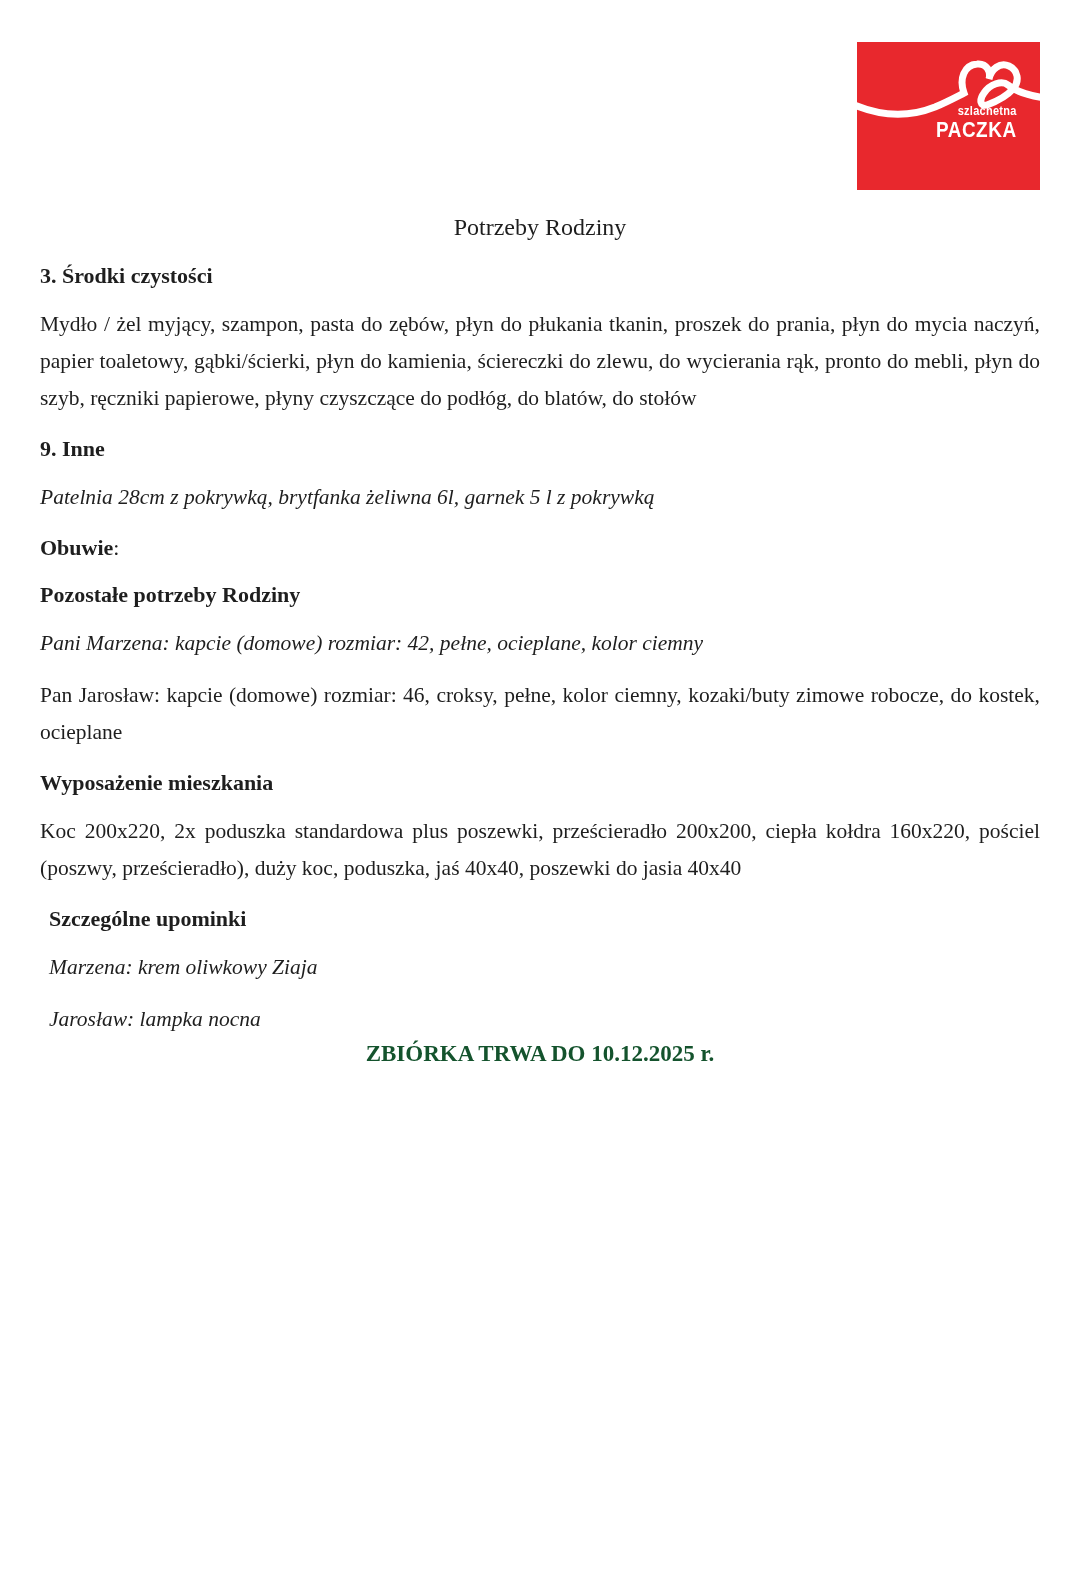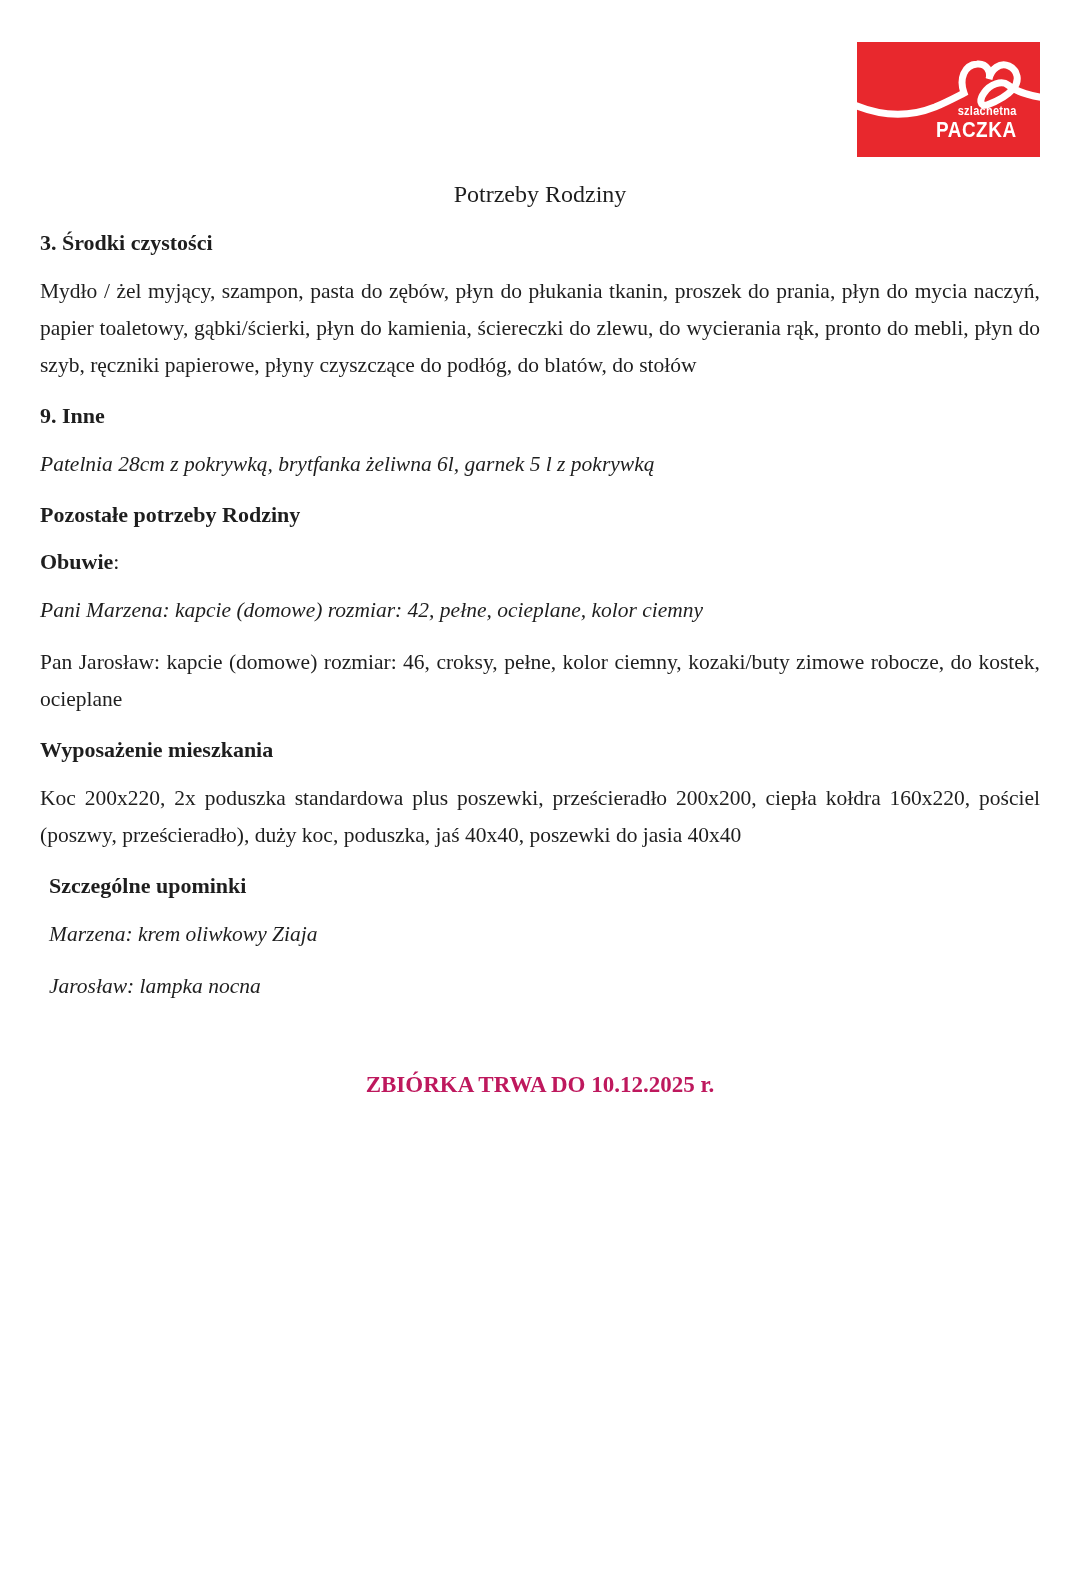--- a/index.html
+++ b/index.html
@@ -23,21 +23,21 @@
 
   
   .logo-row {
     display: flex;
     justify-content: flex-end;
     padding-top: 42px;
   }
   .logo {
     position: relative;
     width: 183px;
-    height: 115px;
+    height: 148px;
     background: #e8282d;
   }
   .logo svg { display: block; width: 183px; height: 115px; }
   .logo-text {
     position: absolute;
     right: 23px;
     top: 63px;
     text-align: right;
     color: #ffffff;
     font-family: "Liberation Sans", sans-serif;
@@ -85,26 +85,25 @@
   .mt-pani     { margin-top: 20px; }
   .mt-wyposazenie { margin-top: 72px; }
   .mt-szczegolne  { margin-top: 60px; }
   .mt-gift1    { margin-top: 20px; }
   .mt-gift2    { margin-top: 11px; }
   .indent { padding-left: 9px; }
 
   .colon-normal { font-weight: normal; }
 
   footer.collection-note {
-    margin-top: 64px;
     text-align: center;
     font-size: 23px;
     line-height: 32px;
     font-weight: bold;
-    color: #be185d;
+    color: #14532d;
   }
 </style>
 </head>
 <body>
 
 <div class="page">
 
   <div class="logo-row">
     <div class="logo">
       <svg viewBox="0 0 183 115" aria-hidden="true">
@@ -135,23 +134,23 @@
     <h2 class="sec-heading">3. Środki czystości</h2>
     <p class="body-text">Mydło / żel myjący, szampon, pasta do zębów, płyn do płukania tkanin, proszek do prania, płyn do mycia naczyń, papier toaletowy, gąbki/ścierki, płyn do kamienia, ściereczki do zlewu, do wycierania rąk, pronto do mebli, płyn do szyb, ręczniki papierowe, płyny czyszczące do podłóg, do blatów, do stołów</p>
   </section>
 
   <section>
     <h2 class="sec-heading">9. Inne</h2>
     <p class="body-text single">Patelnia 28cm z pokrywką, brytfanka żeliwna 6l, garnek 5 l z pokrywką</p>
   </section>
 
   <section>
+    <h2 class="sec-heading mt-obuwie"><span>Obuwie</span><span class="colon-normal">:</span></h2>
+
     <h2 class="sec-heading mt-pozostale">Pozostałe potrzeby Rodziny</h2>
-
-    <h2 class="sec-heading mt-obuwie"><span>Obuwie</span><span class="colon-normal">:</span></h2>
 
     <p class="body-text single mt-pani">Pani  Marzena: kapcie (domowe) rozmiar: 42, pełne, ocieplane, kolor ciemny</p>
     <p class="body-text">Pan Jarosław: kapcie (domowe) rozmiar: 46, croksy, pełne, kolor ciemny, kozaki/buty zimowe robocze, do kostek, ocieplane</p>
   </section>
 
   <section>
     <h2 class="sec-heading mt-wyposazenie">Wyposażenie mieszkania</h2>
     <p class="body-text mt-pani">Koc 200x220, 2x poduszka standardowa plus poszewki, prześcieradło 200x200, ciepła kołdra 160x220,  pościel (poszwy, prześcieradło), duży koc, poduszka, jaś 40x40, poszewki do jasia 40x40</p>
   </section>
 

